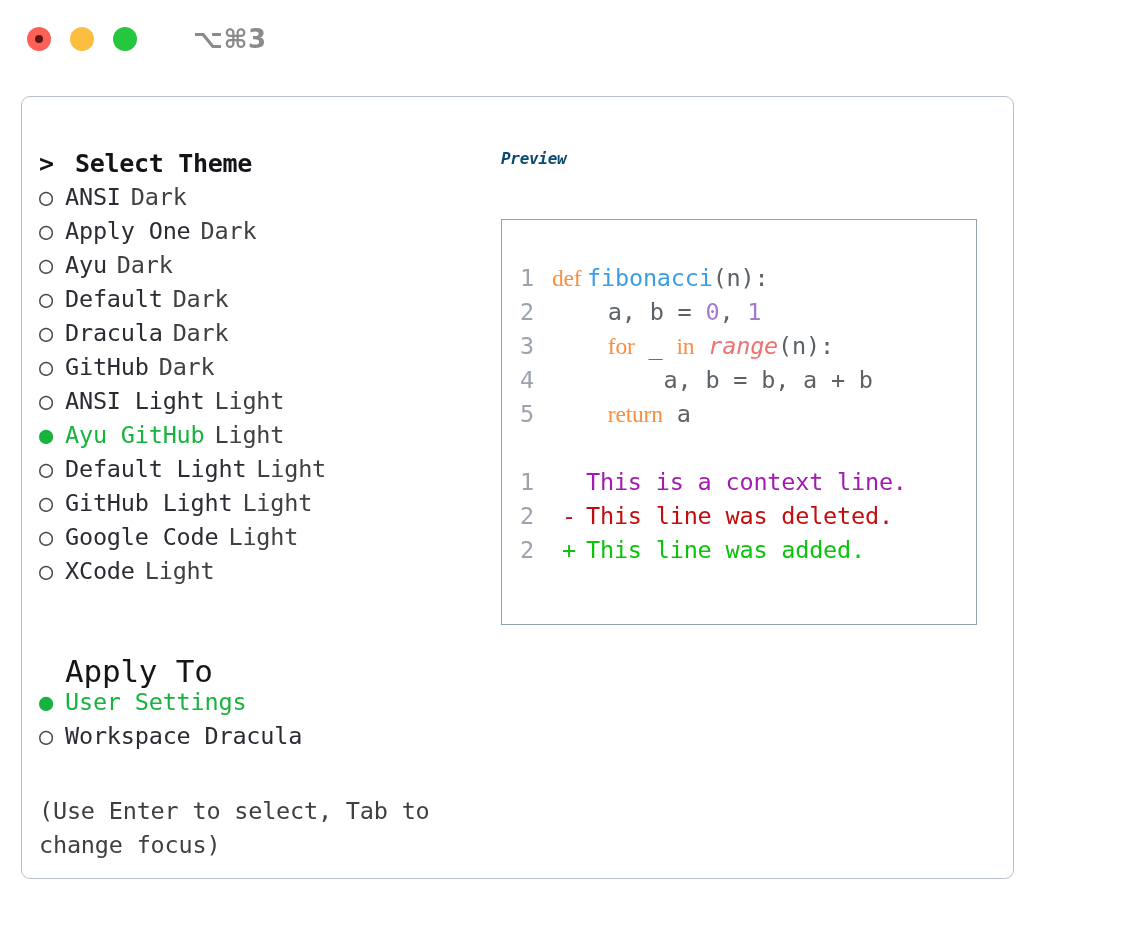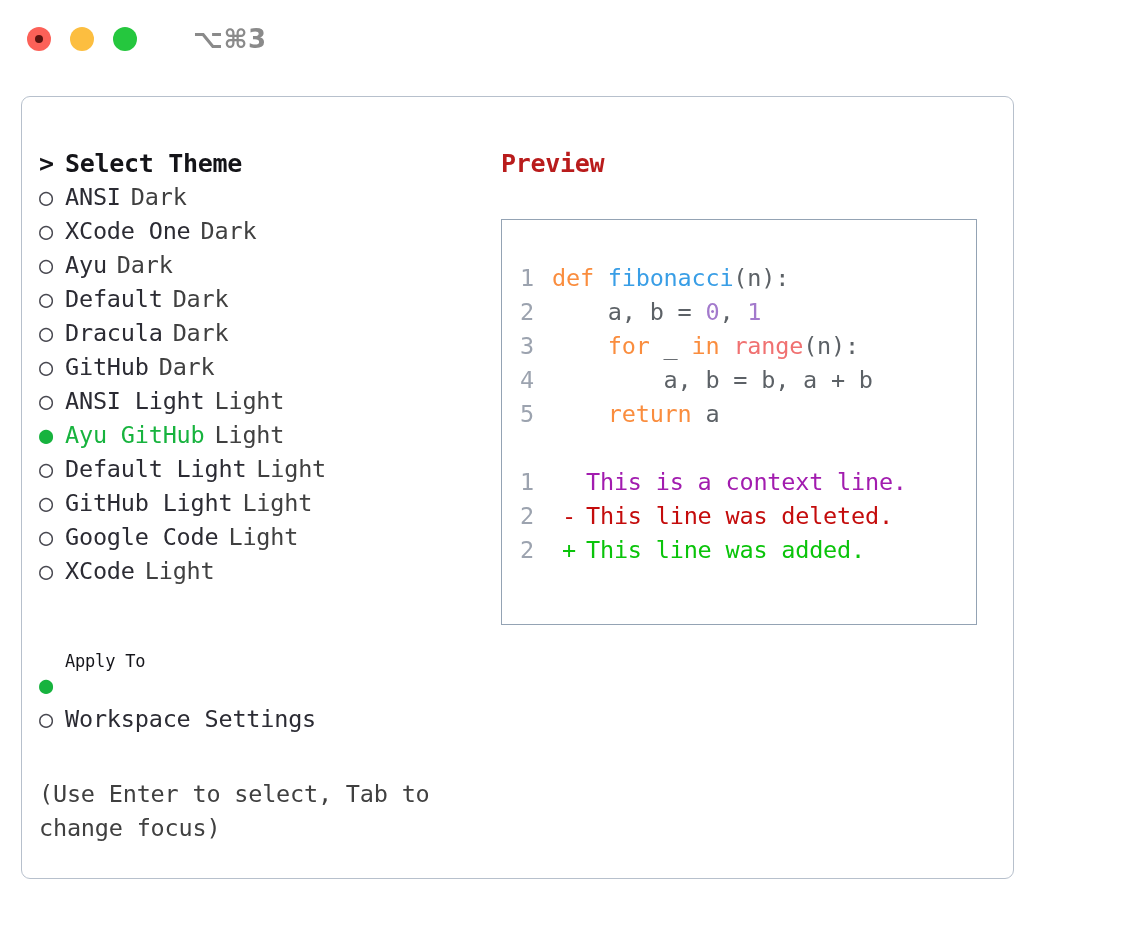--- a/index.html
+++ b/index.html
@@ -112,20 +112,21 @@
     font-size: 23.5px;
   }
   .marker.dot-filled { color: #17b33e; }
   .marker.dot-empty  { color: #4a4a52; }
 
   .row-title {
     font-weight: 700;
     color: #141418;
     font-size: 25px;
     letter-spacing: -0.3px;
+    margin-left: 10px;
   }
   .row-title-marker {
     font-weight: 700;
     color: #141418;
     font-size: 25px;
   }
 
   .label {
     color: #2b2b33;
     letter-spacing: -0.2px;
@@ -134,23 +135,24 @@
   .badge {
     color: #404040;
     margin-left: 10px;
     letter-spacing: -0.2px;
   }
 
   .section-gap { height: 46px; }
 
   .section-head {
     display: flex;
-    align-items: flex-end;
+    align-items: center;
     height: 34px;
-    font-size: 17px;
+    font-size: 31px;
+    margin-top: 17px;
   }
   .section-head .marker { color: transparent; }
   .section-head .section-label {
     color: #15151a;
     letter-spacing: -0.2px;
   }
 
   .hint {
     margin-top: 38px;
     width: 400px;
@@ -161,25 +163,26 @@
   }
 
   
   .right-col {
     position: absolute;
     left: 479px;
     top: 52px;
     width: 490px;
   }
   .preview-head {
-    font-size: 25px;
+    font-size: 16px;
     font-weight: 700;
-    color: #b91c1c;
+    color: #0c4a6e;
     letter-spacing: -0.3px;
     height: 34px;
+    font-style: italic;
   }
   .code-panel {
     margin-top: 36px;
     width: 476px;
     height: 406px;
     border: 1.5px solid #94a3b4;
     box-sizing: border-box;
     background: #ffffff;
     padding: 44px 0 0 18px;
   }
@@ -201,24 +204,24 @@
   .blank-line { height: 34px; }
 
   .diff-mark {
     flex: 0 0 34px;
     width: 34px;
     text-align: center;
     letter-spacing: -0.2px;
   }
 
   
-  .tok-kw    { color: #fa8d3e; }
+  .tok-kw    { color: #fa8d3e; font-family: Liberation Serif, serif; }
   .tok-fn    { color: #399ee6; }
   .tok-num   { color: #a37acc; }
-  .tok-builtin { color: #f07171; }
+  .tok-builtin { color: #f07171; font-style: italic; }
   .tok-plain { color: #5c6166; }
 
   .diff-ctx { color: #a21caf; }
   .diff-del { color: #c40c0c; }
   .diff-add { color: #0ac40a; }
 </style>
 </head>
 <body>
 
 <div class="window">
@@ -237,43 +240,43 @@
 
       <div class="left-col">
 
         <div class="row">
           <span class="marker row-title-marker">&gt;</span>
           <span class="row-title">Select Theme</span>
         </div>
 
         <div id="theme-list">
             <div class="row"><span class="marker dot-empty">○</span><span class="label">ANSI</span><span class="badge">Dark</span></div>
-            <div class="row"><span class="marker dot-empty">○</span><span class="label">XCode One</span><span class="badge">Dark</span></div>
+            <div class="row"><span class="marker dot-empty">○</span><span class="label">Apply One</span><span class="badge">Dark</span></div>
             <div class="row"><span class="marker dot-empty">○</span><span class="label">Ayu</span><span class="badge">Dark</span></div>
             <div class="row"><span class="marker dot-empty">○</span><span class="label">Default</span><span class="badge">Dark</span></div>
             <div class="row"><span class="marker dot-empty">○</span><span class="label">Dracula</span><span class="badge">Dark</span></div>
             <div class="row"><span class="marker dot-empty">○</span><span class="label">GitHub</span><span class="badge">Dark</span></div>
             <div class="row"><span class="marker dot-empty">○</span><span class="label">ANSI Light</span><span class="badge">Light</span></div>
             <div class="row"><span class="marker dot-filled">●</span><span class="label selected">Ayu GitHub</span><span class="badge">Light</span></div>
             <div class="row"><span class="marker dot-empty">○</span><span class="label">Default Light</span><span class="badge">Light</span></div>
             <div class="row"><span class="marker dot-empty">○</span><span class="label">GitHub Light</span><span class="badge">Light</span></div>
             <div class="row"><span class="marker dot-empty">○</span><span class="label">Google Code</span><span class="badge">Light</span></div>
             <div class="row"><span class="marker dot-empty">○</span><span class="label">XCode</span><span class="badge">Light</span></div>
           </div>
 
         <div class="section-gap"></div>
 
         <div class="section-head">
           <span class="marker">&nbsp;</span>
           <span class="section-label">Apply To</span>
         </div>
 
         <div id="apply-to-list">
-            <div class="row"><span class="marker dot-filled">●</span></div>
-            <div class="row"><span class="marker dot-empty">○</span><span class="label">Workspace Settings</span></div>
+            <div class="row"><span class="marker dot-filled">●</span><span class="label selected">User Settings</span></div>
+            <div class="row"><span class="marker dot-empty">○</span><span class="label">Workspace Dracula</span></div>
           </div>
 
         <div class="hint">(Use Enter to select, Tab to change focus)</div>
       </div>
 
       <div class="right-col">
         <div class="preview-head">Preview</div>
 
         <div class="code-panel">
           <div id="code-lines">

